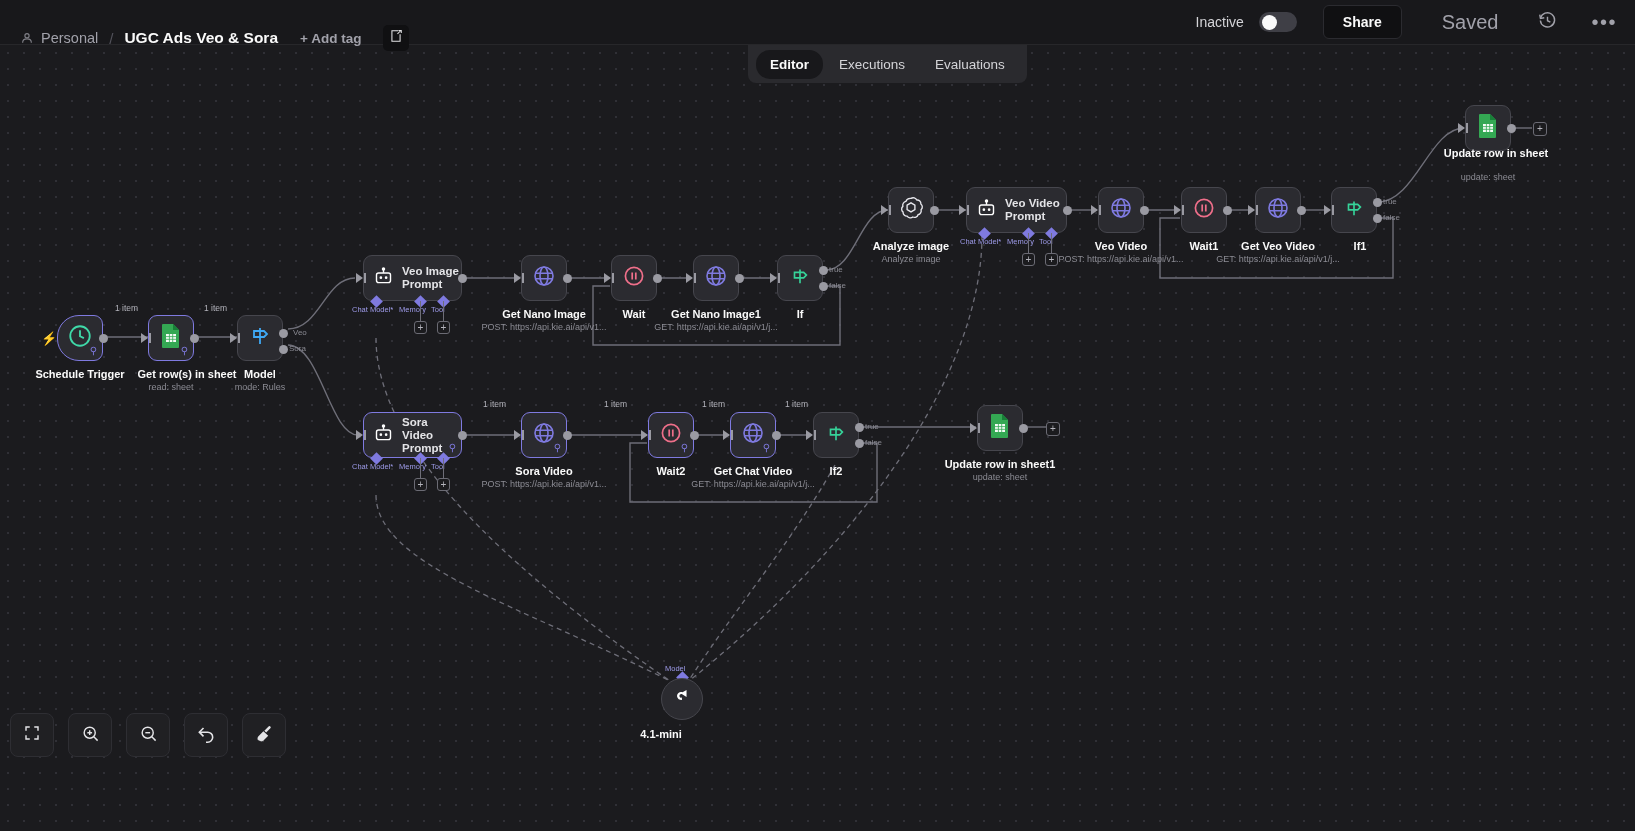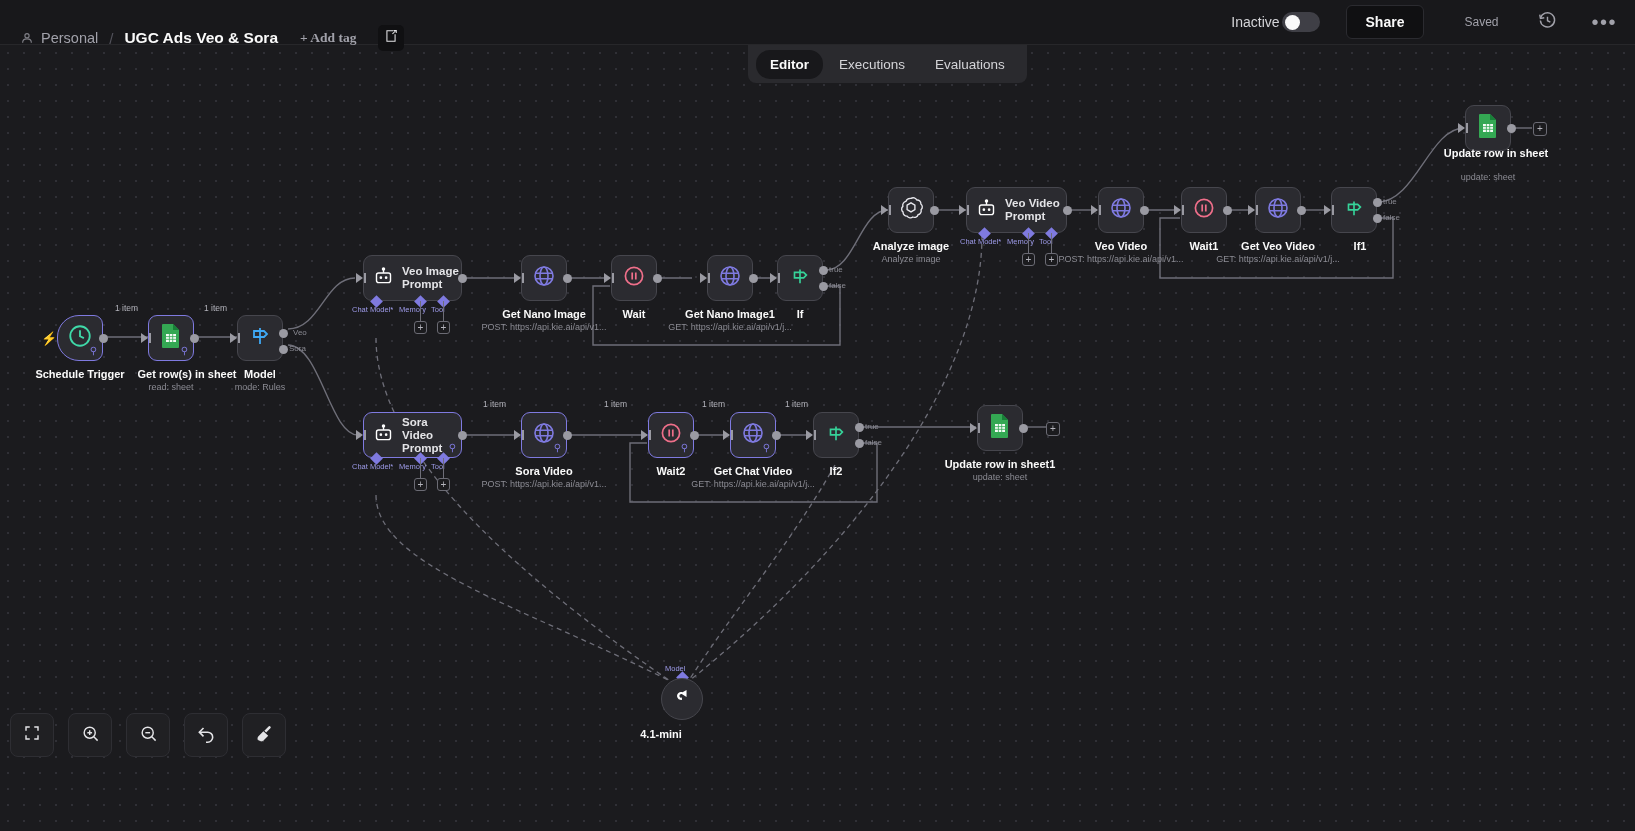--- a/index.html
+++ b/index.html
@@ -17,42 +17,42 @@
     background: #18181b;
     border-bottom: 1px solid #27272a;
     display: flex; align-items: center;
     z-index: 40;
   }
   .hdr-left { display: flex; align-items: center; padding-left: 20px; gap: 0px; margin-top: 32px; }
   .person-icon { width: 14px; height: 14px; margin-right: 7px; opacity:.75; }
   .crumb-personal { color: #a1a1aa; font-size: 14.5px; }
   .crumb-sep { color: #52525b; font-size: 15px; margin: 0 11px; }
   .crumb-title { color: #fafafa; font-size: 15.5px; font-weight: bold; }
-  .add-tag { color: #a1a1aa; font-size: 13.5px; font-weight: bold; margin-left: 22px; cursor: pointer; font-family: Liberation Serif, serif; }
+  .add-tag { color: #a1a1aa; font-size: 13.5px; font-weight: bold; margin-left: 22px; cursor: pointer; }
   .edit-btn {
     width: 26px; height: 26px; margin-left: 22px; border-radius: 5px;
     background: #101012; display: flex; align-items: center; justify-content: center;
     cursor: pointer;
   }
   .hdr-right { margin-left: auto; display: flex; align-items: center; padding-right: 18px; }
-  .inactive-label { color: #d4d4d8; font-size: 14px; margin-right: 2px; text-align: center; }
+  .inactive-label { color: #d4d4d8; font-size: 14px; margin-right: 15px; text-align: center; }
   .toggle {
     width: 38px; height: 20px; border-radius: 10px; background: #3f3f46;
     position: relative; cursor: pointer; margin-right: 26px;
   }
   .toggle .knob {
     position: absolute; top: 2.5px; left: 3px;
     width: 15px; height: 15px; border-radius: 50%; background: #fafafa;
   }
   .share-btn {
     background: #101012; color: #fafafa; font-size: 14px; font-weight: bold;
     border: 1px solid #2b2b30; border-radius: 6px;
     padding: 8px 19px; cursor: pointer;
   }
-  .saved-label { color: #a1a1aa; font-size: 12px; margin-left: 40px; }
+  .saved-label { color: #a1a1aa; font-size: 20px; margin-left: 40px; }
   .hist-btn { margin-left: 40px; cursor: pointer; display:flex; }
   .dots-btn { margin-left: 34px; cursor: pointer; color: #a1a1aa; font-size: 20px; letter-spacing: 1.5px; line-height: 10px;}
 
   
   #tabs {
     position: absolute; top: 45px; left: 748px;
     height: 38px; background: #2a2a2e; border-radius: 0 0 8px 8px;
     display: flex; align-items: center; padding: 0 8px; gap: 2px;
     z-index: 35;
   }
@@ -369,21 +369,21 @@
             <circle cx="12" cy="12" r="8.6"></circle>
               <path d="M10.2 8.6v6.8M13.8 8.6v6.8"></path>
           </svg>
         </span>
         <div class="arrowin"></div>
       </div>
       <div class="dot out"></div>
       <div class="ntitle" style="top:53px;">Wait</div>
     </div>
 
-    <div class="node" style="left:693px; top:210px;margin-left:14px;">
+    <div class="node" style="left:693px; top:210px;">
       <div class="nbox sq">
         <span>
           <svg width="24" height="24" viewBox="0 0 24 24" fill="none" stroke="#7f7ae0" stroke-width="1.6">
             <circle cx="12" cy="12" r="9"></circle>
               <ellipse cx="12" cy="12" rx="4" ry="9"></ellipse>
               <path d="M3.3 9.3h17.4M3.3 14.7h17.4"></path>
           </svg>
         </span>
         <div class="arrowin"></div>
       </div>

